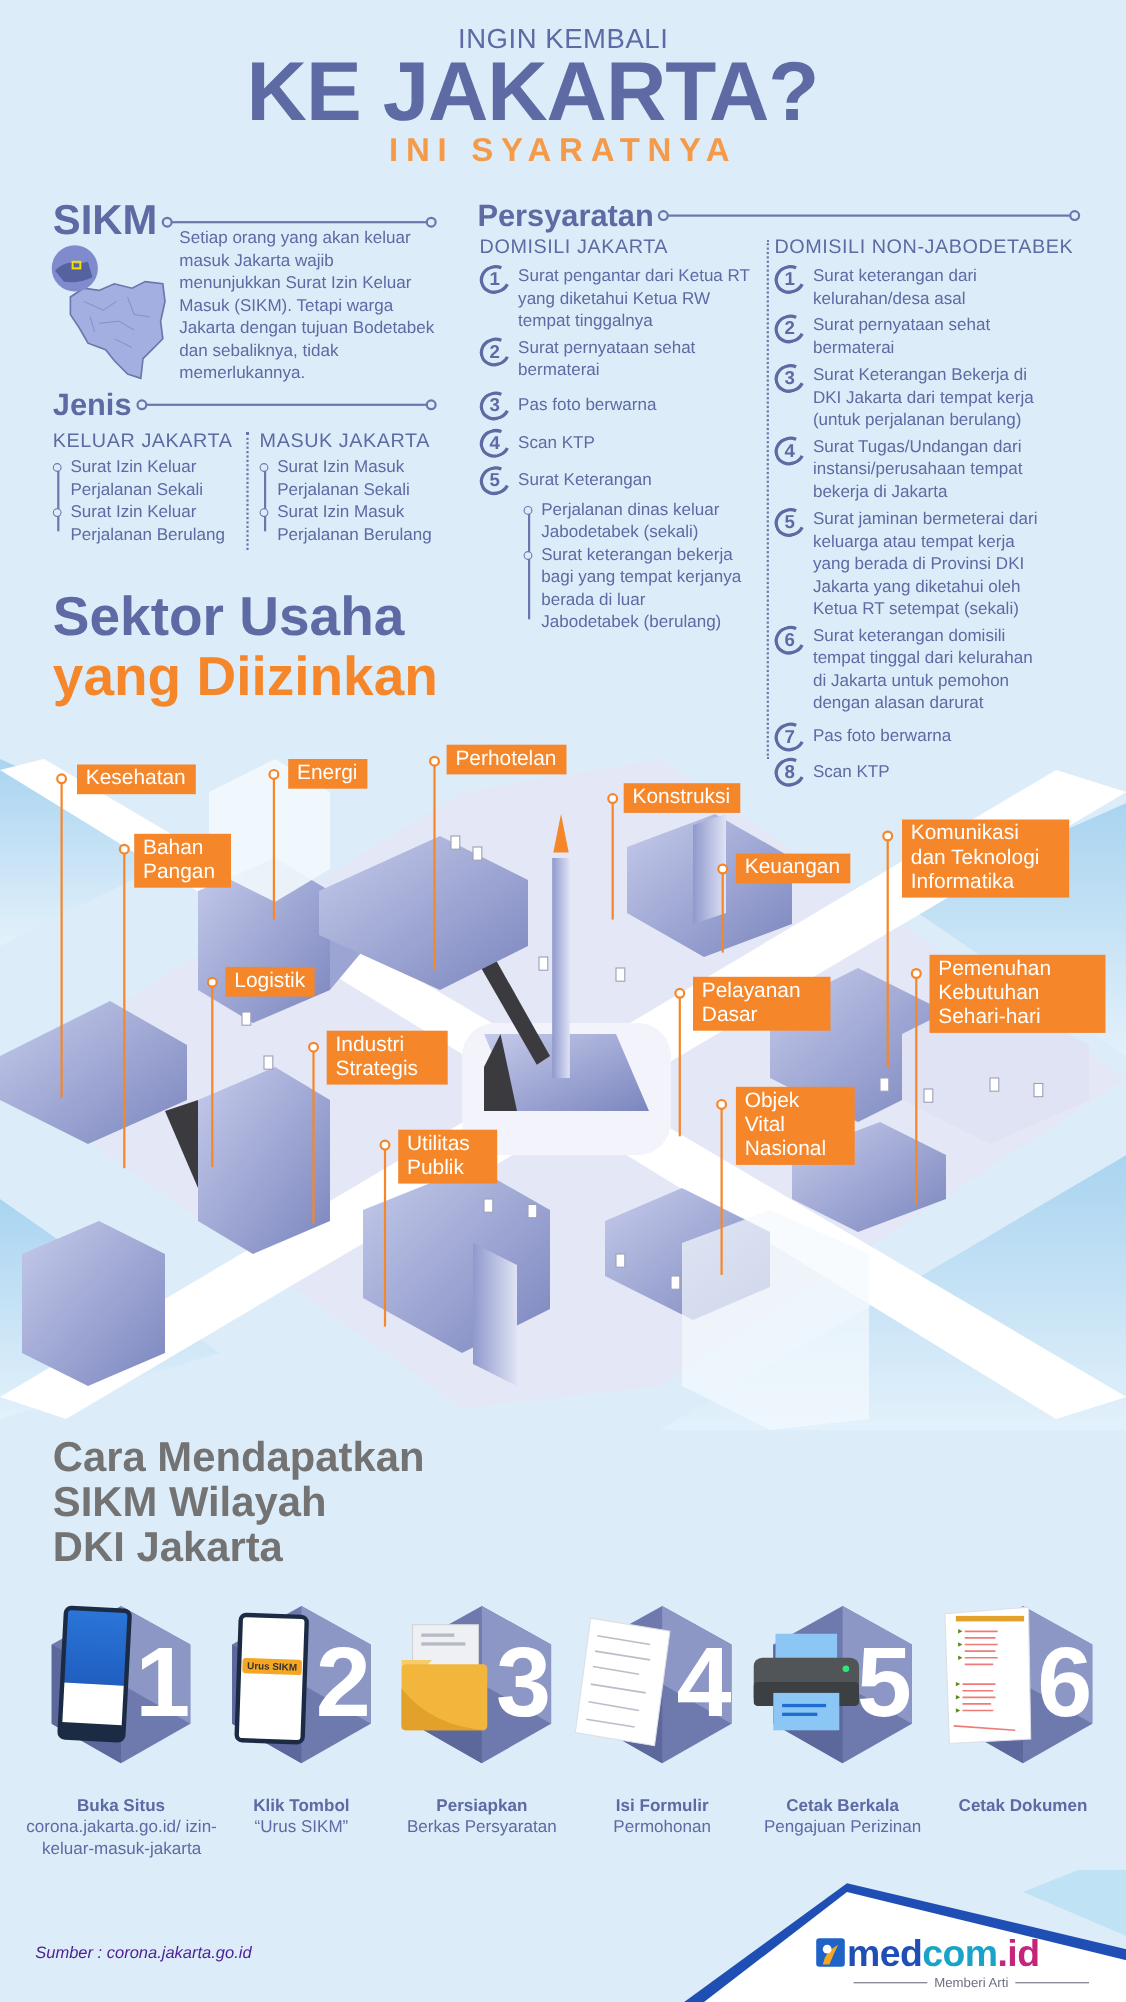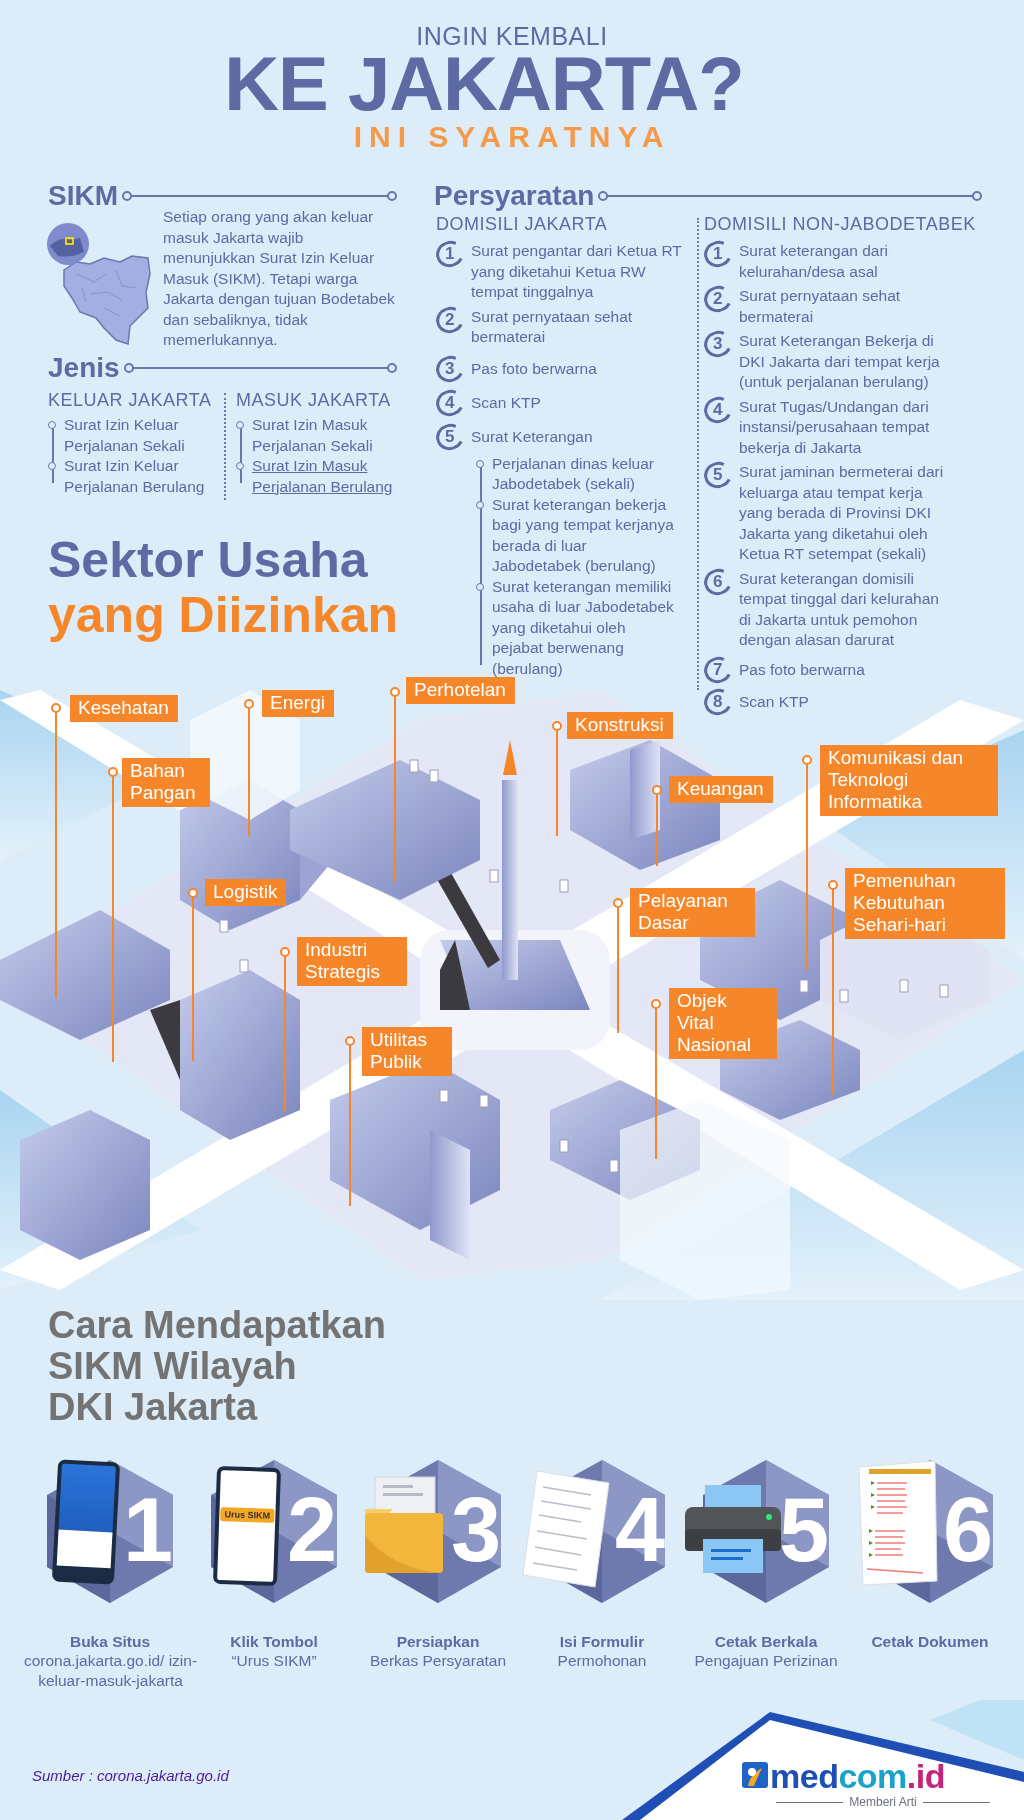--- a/index.html
+++ b/index.html
@@ -79,21 +79,21 @@
   .logo-tag { left: 776px; top: 1795px; font-size: 12px; color: #6c7080; width: 214px; display: flex; align-items: center; gap: 6px; }
   .logo-tag .ln { flex: 1; height: 1px; background: #6c7080; }
 </style>
 </head>
 <body>
 
 <div class="abs hdr-kicker">INGIN KEMBALI</div>
 <div class="abs hdr-title">KE JAKARTA?</div>
 <div class="abs hdr-sub">INI SYARATNYA</div>
 
-<div class="abs sec-h" style="left:48px; top:180px; width:345px; font-size:28px;">
+<div class="abs sec-h" style="left:48px; top:180px; width:345px; font-size:38px;">
   <span>SIKM</span>
   <span class="sec-rule"></span>
 </div>
 <svg class="abs sikm-map" viewBox="0 0 110 125">
   <path d="M18 48 L30 40 L44 42 L58 36 L74 40 L86 34 L102 36 L104 52 L100 70 L102 86 L92 96 L84 104 L82 122 L70 118 L58 106 L50 96 L34 90 L26 76 L18 64 Z" fill="#a2afe0" stroke="#6a77ad" stroke-width="1.5"></path>
   <path d="M30 52 L48 60 L60 52 M44 72 L62 70 L76 78 M58 86 L74 94 M70 48 L76 64 L90 66 M36 66 L40 80" stroke="#7f8bc0" stroke-width="0.8" fill="none"></path>
   <circle cx="22" cy="22" r="21" fill="#7f8bcc"></circle>
   <path d="M4 24 Q14 14 24 18 L34 16 L38 30 Q26 36 12 34 Z" fill="#5562a0"></path>
   <rect x="20" y="16" width="7" height="6" fill="none" stroke="#f7e000" stroke-width="1.8"></rect>
 </svg>
@@ -108,21 +108,21 @@
   <div class="tl-list body-text" style="margin-top:4px;">
     <div class="tl-item" style="width:150px;">Surat Izin Keluar Perjalanan Sekali</div>
     <div class="tl-item" style="width:160px;">Surat Izin Keluar Perjalanan Berulang</div>
   </div>
 </div>
 <div class="abs dotted-v" style="left:224px; top:393px; height:107px;"></div>
 <div class="abs" style="left:236px; top:390px; width:170px;">
   <div class="col-h">MASUK JAKARTA</div>
   <div class="tl-list body-text" style="margin-top:4px;">
     <div class="tl-item" style="width:150px;">Surat Izin Masuk Perjalanan Sekali</div>
-    <div class="tl-item" style="width:160px;text-decoration:underline;">Surat Izin Masuk Perjalanan Berulang</div>
+    <div class="tl-item" style="width:160px;">Surat Izin Masuk Perjalanan Berulang</div>
   </div>
 </div>
 
 <div class="abs sec-h" style="left:434px; top:180px; width:544px; font-size:28px;">
   <span>Persyaratan</span>
   <span class="sec-rule"></span>
 </div>
 
 <div class="abs" style="left:436px; top:214px; width:250px;">
   <div class="col-h" style="margin-bottom:6px;">DOMISILI JAKARTA</div>
@@ -152,21 +152,20 @@
   </div>
   <div class="req body-text" style="margin-top:8px;">
     <div class="req-num">
         <span>5</span>
       </div>
     <div style="padding-top:3px;">Surat Keterangan</div>
   </div>
   <div class="tl-list body-text" style="margin-left:40px; width:200px;">
     <div class="tl-item">Perjalanan dinas keluar Jabodetabek (sekali)</div>
     <div class="tl-item">Surat keterangan bekerja bagi yang tempat kerjanya berada di luar Jabodetabek (berulang)</div>
-    <div class="tl-item">Surat keterangan memiliki usaha di luar Jabodetabek yang diketahui oleh pejabat berwenang (berulang)</div>
   </div>
 </div>
 
 <div class="abs dotted-v" style="left:697px; top:218px; height:472px;"></div>
 
 <div class="abs" style="left:704px; top:214px; width:290px;">
   <div class="col-h" style="margin-bottom:6px;">DOMISILI NON-JABODETABEK</div>
   <div class="req body-text">
     <div class="req-num">
         <span>1</span>
@@ -305,21 +304,21 @@
 <div class="abs pin" style="left:284px; top:952px; height:160px;"></div>
 <div class="abs pin" style="left:655px; top:1004px; height:155px;"></div>
 <div class="abs pin" style="left:349px; top:1041px; height:165px;"></div>
 
 <div class="abs tag" style="left:70px; top:695px;">Kesehatan</div>
 <div class="abs tag" style="left:262px; top:690px;">Energi</div>
 <div class="abs tag" style="left:406px; top:677px;">Perhotelan</div>
 <div class="abs tag" style="left:567px; top:712px;">Konstruksi</div>
 <div class="abs tag" style="left:122px; top:758px; width:88px;">Bahan Pangan</div>
 <div class="abs tag" style="left:669px; top:776px;">Keuangan</div>
-<div class="abs tag" style="left:820px; top:745px; width:178px;">Komunikasi dan Teknologi Informatika</div>
+<div class="abs tag" style="left:820px; top:745px; width:152px;">Komunikasi dan Teknologi Informatika</div>
 <div class="abs tag" style="left:205px; top:879px;">Logistik</div>
 <div class="abs tag" style="left:630px; top:888px; width:125px;">Pelayanan Dasar</div>
 <div class="abs tag" style="left:845px; top:868px; width:160px;">Pemenuhan Kebutuhan Sehari-hari</div>
 <div class="abs tag" style="left:297px; top:937px; width:110px;">Industri Strategis</div>
 <div class="abs tag" style="left:669px; top:988px; width:108px;">Objek Vital Nasional</div>
 <div class="abs tag" style="left:362px; top:1027px; width:90px;">Utilitas Publik</div>
 
 <div class="abs cara">
   <div>Cara Mendapatkan</div>
   <div>SIKM Wilayah</div>

